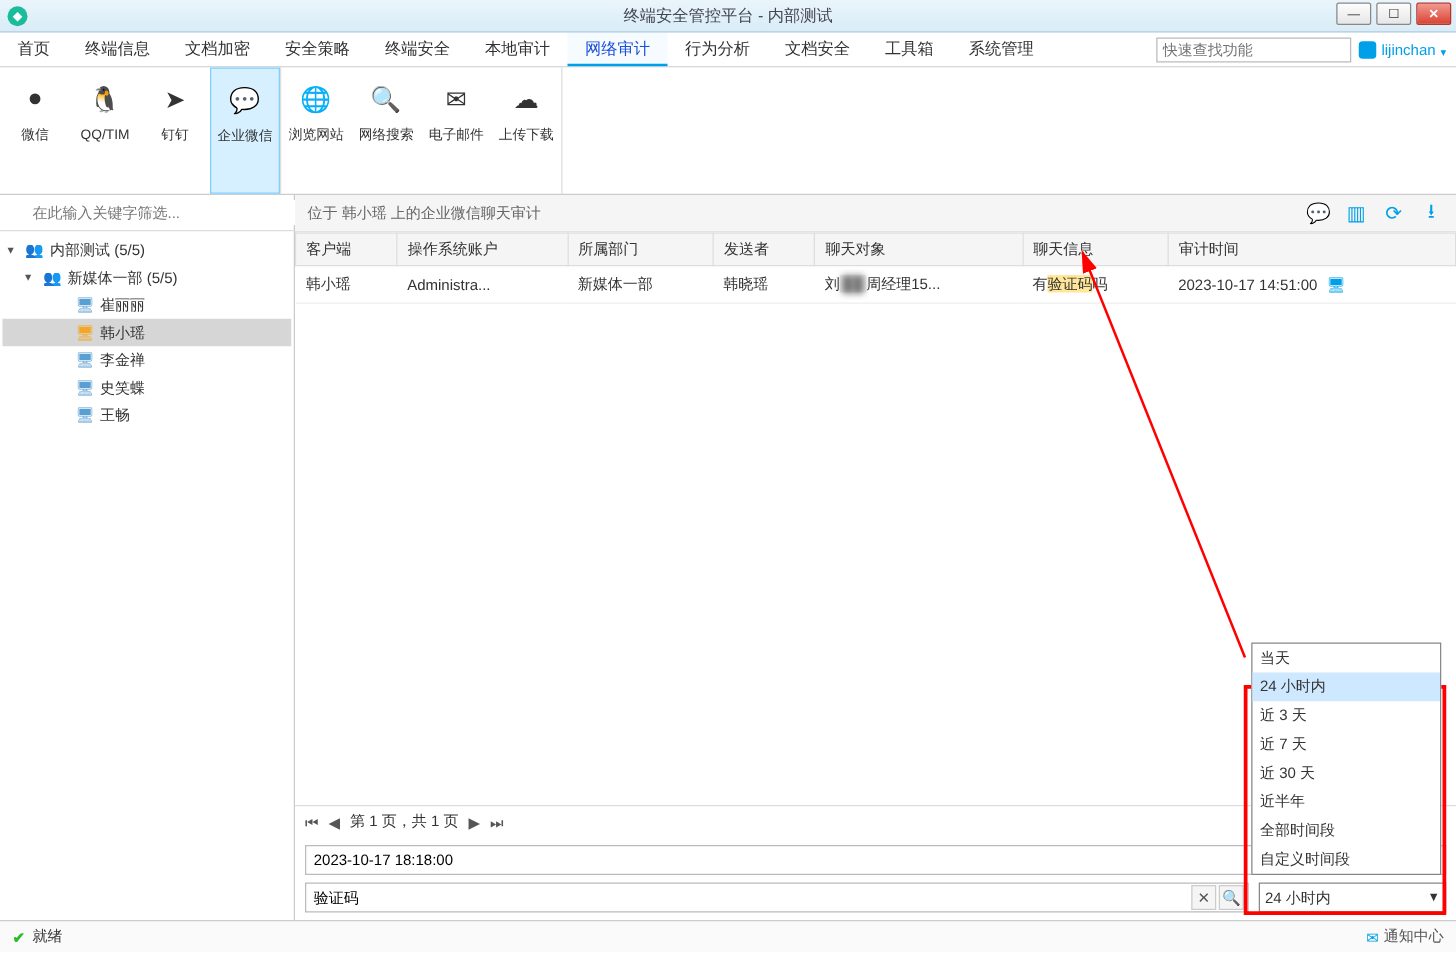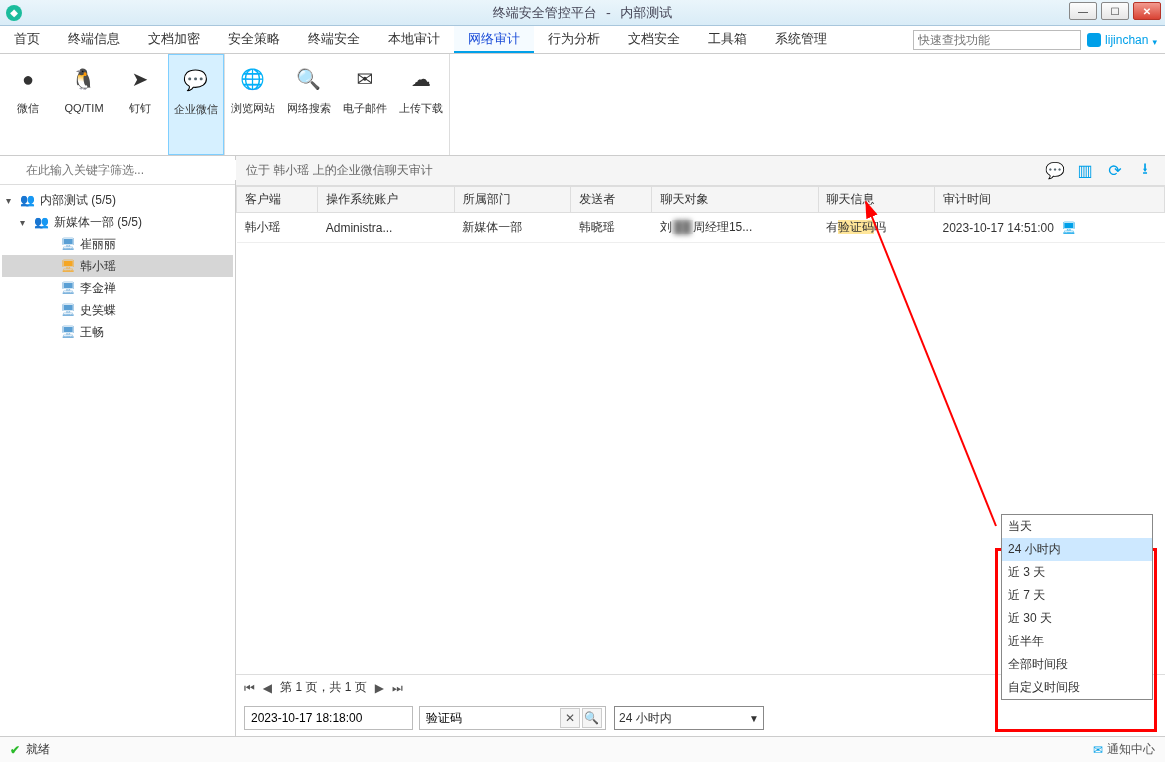--- a/index.html
+++ b/index.html
@@ -1,32 +1,32 @@
 <!DOCTYPE html>
 <html><head>
 <meta charset="utf-8">
 <style>
 * { box-sizing: border-box; margin: 0; padding: 0; font-family: "Microsoft YaHei", Arial, sans-serif; }
 body { width:1165px; height:762px; background:#fff; overflow:hidden; font-size:12px; color:#333; position:relative; }
 
 
 .titlebar { height:26px; background:linear-gradient(#eaf5fb,#d9ecf7); border-bottom:1px solid #a8c6dc; display:flex; align-items:center; position:relative; }
 .titlebar .appicon { width:16px; height:16px; margin-left:6px; border-radius:50%; background:#1abc9c; display:flex; align-items:center; justify-content:center; color:#fff; font-size:10px;}
-.titlebar .title { position:absolute; left:0; right:0; text-align:center; color:#445; font-size:13px; pointer-events:none;font-family:Liberation Mono, monospace;}
+.titlebar .title { position:absolute; left:0; right:0; text-align:center; color:#445; font-size:13px; pointer-events:none;}
 .winbtns { position:absolute; right:4px; top:2px; display:flex; gap:4px;}
 .winbtn { width:28px; height:18px; border:1px solid #888; background:linear-gradient(#fdfdfd,#e6e6e6); display:flex; align-items:center; justify-content:center; font-size:10px; cursor:pointer; border-radius:2px;}
 .winbtn.close { background:linear-gradient(#f29a8f,#d94334); color:#fff; border-color:#b63529;}
 .winbtn.close span{font-weight:bold;}
 
 
 .menubar { height:28px; background:#fff; border-bottom:1px solid #ccc; display:flex; align-items:stretch; }
 .menuitem { padding:0 14px; display:flex; align-items:center; color:#333; cursor:pointer; font-size:13px; border-bottom:2px solid transparent;}
 .menuitem.active { color:#1d4ed8; border-bottom:2px solid #00a0e9; background:#f5fbff;}
 .menuright { margin-left:auto; display:flex; align-items:center; gap:6px; padding-right:8px;}
-.searchbox { width:168px; height:20px; border:1px solid #bbb; padding:0 4px; font-size:12px; color:#701a75;}
+.searchbox { width:156px; height:20px; border:1px solid #bbb; padding:0 4px; font-size:12px; color:#701a75;}
 .userlink { color:#00a0e9; font-size:12px; display:flex; align-items:flex-end; gap:4px;}
 .usericon { width:14px; height:14px; background:#00a0e9; border-radius:3px; display:inline-block;}
 
 
 .ribbon { height:102px; background:#fff; border-bottom:1px solid #ccc; display:flex; }
 .rgroup { border-right:1px solid #ddd; display:flex; flex-direction:column; }
 .rgroup .row { display:flex; flex:1; }
 .rbtn { width:56px; display:flex; flex-direction:column; align-items:center; justify-content:flex-start; padding-top:8px; gap:6px; cursor:pointer; }
 .rbtn.active { background:#d6f0ff; border:1px solid #7fcfff; }
 .rbtn .ico { width:34px; height:34px; border-radius:6px; display:flex; align-items:center; justify-content:center; font-size:20px;}
@@ -58,21 +58,21 @@
 thead th { background:#f5f5f5; border:1px solid #ddd; text-align:left; padding:4px 8px; font-weight:normal; color:#333; height:26px;}
 tbody td { border-bottom:1px solid #eee; padding:6px 8px; color:#333;}
 tbody tr { background:#fff;}
 .pcicon{color:#00a0e9; margin-left:4px;}
 .hl{background:#ffe699;}
 .blurspan{color:transparent; text-shadow:0 0 5px rgba(0,0,0,0.5); background:#eee; padding:0 2px;}
 
 .pager { height:26px; border-top:1px solid #ddd; display:flex; align-items:center; padding:0 8px; gap:8px; color:#333;}
 .pbtn{cursor:pointer; color:#555;}
 
-.bottominputs { padding:6px 8px; display:flex; flex-direction:row; gap:6px;}
+.bottominputs { padding:6px 8px; display:flex; flex-direction:column; gap:6px;}
 .textline { display:flex; gap:8px;}
 .txtinput { flex:1; height:24px; border:1px solid #bbb; padding:0 6px; font-size:12px;}
 .searchline{display:flex; gap:8px; position:relative;}
 .searchinput{flex:1; height:24px; border:1px solid #bbb; padding:0 24px 0 6px; font-size:12px;}
 .clrbtn,.gobtn{width:20px;height:20px;border:1px solid #ccc;display:flex;align-items:center;justify-content:center;cursor:pointer;font-size:12px;color:#555;background:#f5f5f5;}
 .combo{width:150px; height:24px; border:1px solid #888; display:flex; align-items:center; padding:0 4px; font-size:12px; background:#fff; position:relative;}
 .combo .arrow{margin-left:auto; font-size:10px;}
 
 
 .dropdown{position:absolute; right:12px; bottom:36px; width:152px; background:#fff; border:1px solid #888; z-index:50;}

